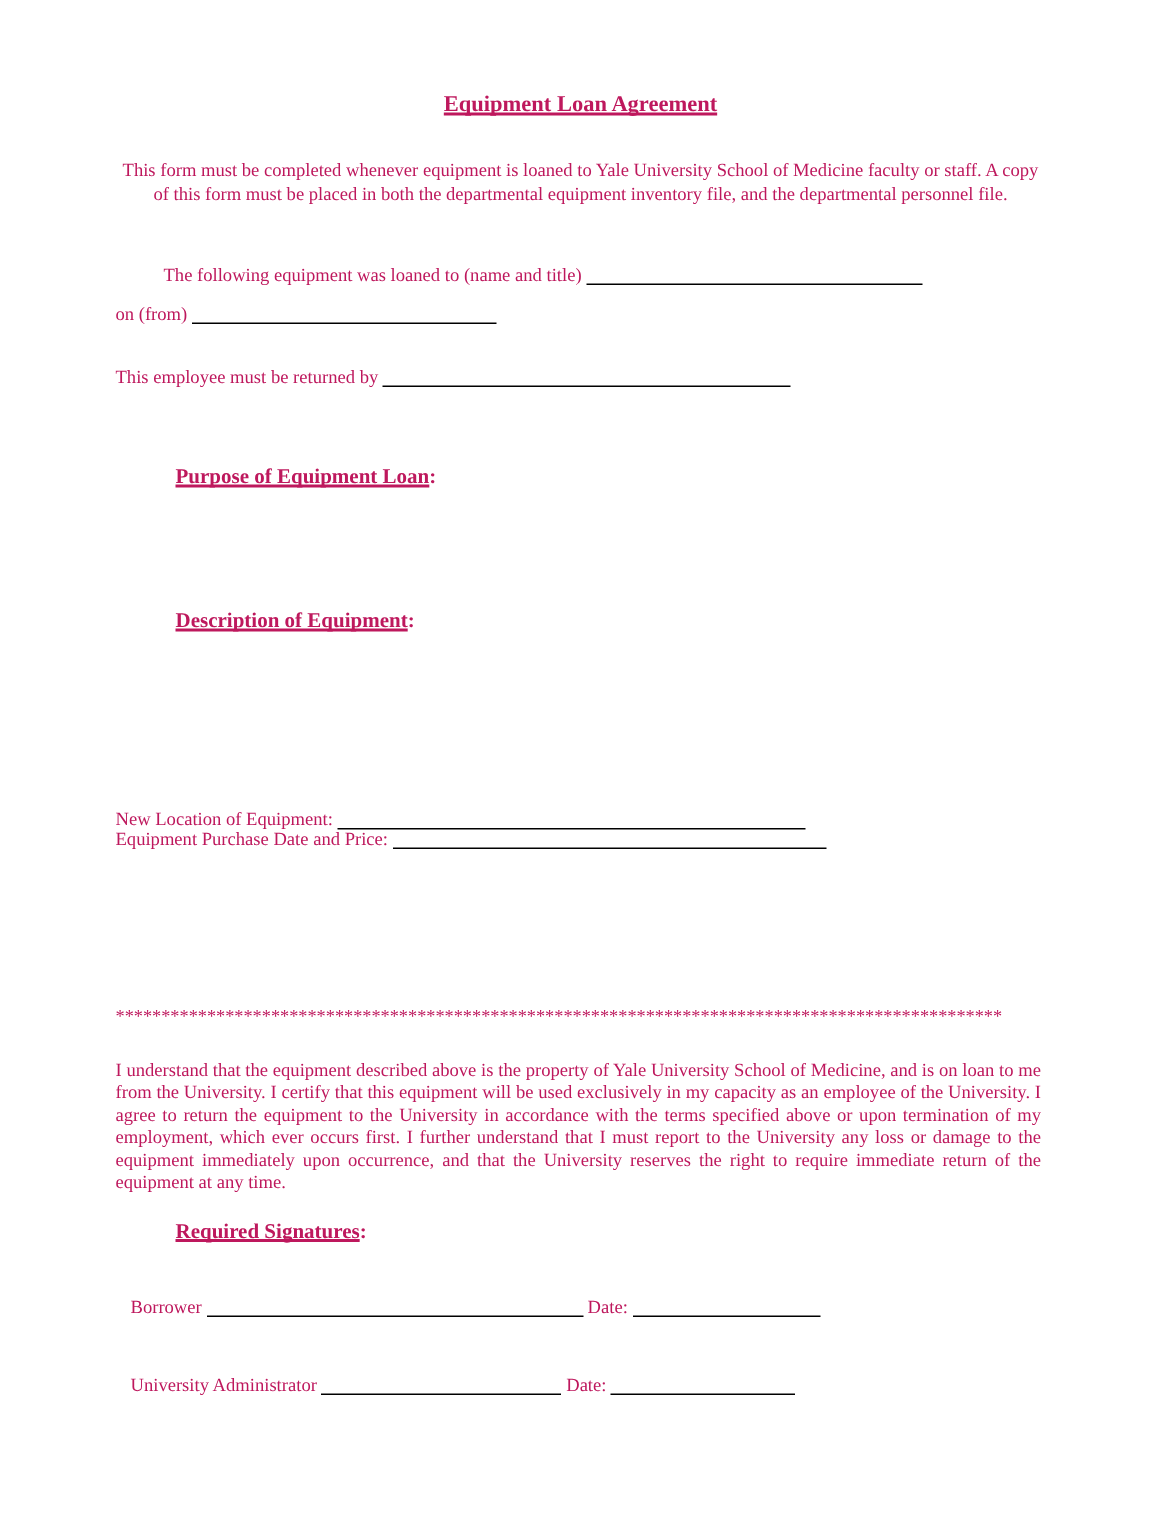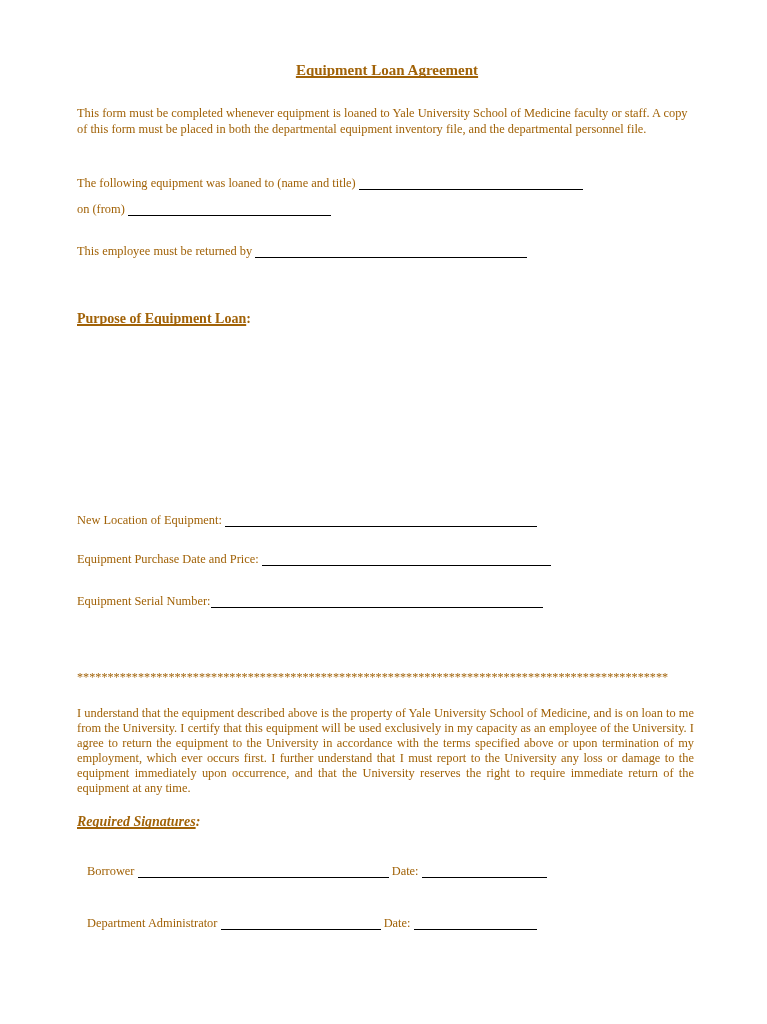--- a/index.html
+++ b/index.html
@@ -14,41 +14,42 @@
     position:relative;
     width:767px;height:1024px;
     background:#ffffff;
   }
   .block{
     position:absolute;
     left:77px;
     width:620px;
     font-size:12.4px;
     line-height:16px;
-    color:#a16207;
+    color:#be185d;
   }
   .title-block{
     text-align:center;
     font-size:15px;
     font-weight:bold;
     line-height:19px;
   }
   .u{
     text-decoration:underline;
     text-decoration-thickness:1.5px;
     text-decoration-skip-ink:none;
   }
   .intro{
     line-height:15.5px;
-    text-align:left;
+    text-align:center;
   }
   .heading{
     font-size:14px;
     font-weight:bold;
     line-height:17px;
+    margin-left:40px;
   }
   .heading .hu{
     text-decoration:underline;
     text-decoration-thickness:1.5px;
     text-decoration-skip-ink:none;
   }
   .blank{
     display:inline-block;
     border-bottom:1px solid #000;
     height:11px;
@@ -79,70 +80,70 @@
 <body>
 
 <div class="page">
 
   <div class="block title-block" style="top:61px;">
     <span class="u">Equipment Loan Agreement</span>
   </div>
 
   <p class="block intro" style="top:106px;margin:0;">This form must be completed whenever equipment is loaned to Yale University School of Medicine faculty or staff. A copy of this form must be placed in both the departmental equipment inventory file, and the departmental personnel file.</p>
 
-  <div class="block" style="top:175px;">
+  <div class="block" style="top:175px;margin-left:32px;">
     <span>The following equipment was loaned to (name and title)</span>
     <span class="blank w224"></span>
   </div>
 
   <div class="block" style="top:201px;">
     <span>on (from)</span>
     <span class="blank w203"></span>
   </div>
 
   <div class="block" style="top:243px;">
     <span>This employee must be returned by</span>
     <span class="blank w272"></span>
   </div>
 
   <div class="block heading" style="top:310px;">
     <span class="hu">Purpose of Equipment Loan</span><span>:</span>
   </div>
 
+  <div class="block heading" style="top:406px;">
+    <span class="hu">Description of Equipment</span><span>:</span>
+  </div>
 
-  <div class="block" style="top:512px;">
+  <div class="block" style="top:538px;">
     <span>New Location of Equipment:</span>
     <span class="blank w312"></span>
   </div>
 
   <div class="block" style="top:551px;">
     <span>Equipment Purchase Date and Price:</span>
     <span class="blank w289"></span>
   </div>
 
-  <div class="block" style="top:593px;">
-    <span>Equipment Serial Number:</span><span class="blank w332"></span>
-  </div>
 
 
   <div class="block separator" style="top:669px;">*************************************************************************************************</div>
 
   <p class="block agreement" style="top:706px;margin:0;">I understand that the equipment described above is the property of Yale University School of Medicine, and is on loan to me from the University. I certify that this equipment will be used exclusively in my capacity as an employee of the University. I agree to return the equipment to the University in accordance with the terms specified above or upon termination of my employment, which ever occurs first. I further understand that I must report to the University any loss or damage to the equipment immediately upon occurrence, and that the University reserves the right to require immediate return of the equipment at any time.</p>
 
-  <div class="block heading" style="top:813px;font-style:italic;">
+  <div class="block heading" style="top:813px;">
     <span class="hu">Required Signatures</span><span>:</span>
   </div>
 
   <div class="block sig-row" style="top:851px;">
     <span>Borrower</span>
     <span class="blank w251"></span>
     <span>Date:</span>
     <span class="blank w125"></span>
   </div>
 
   <div class="block sig-row" style="top:903px;">
-    <span>Department Administrator</span>
+    <span>University Administrator</span>
     <span class="blank w160"></span>
     <span>Date:</span>
     <span class="blank w123"></span>
   </div>
 
 </div>
 
 </body></html>

